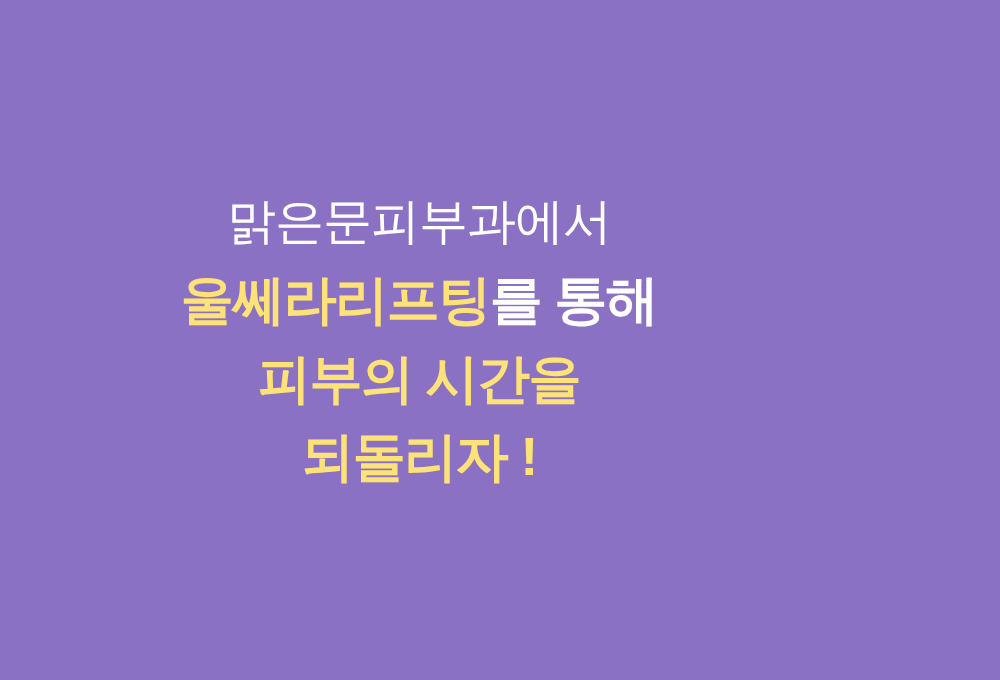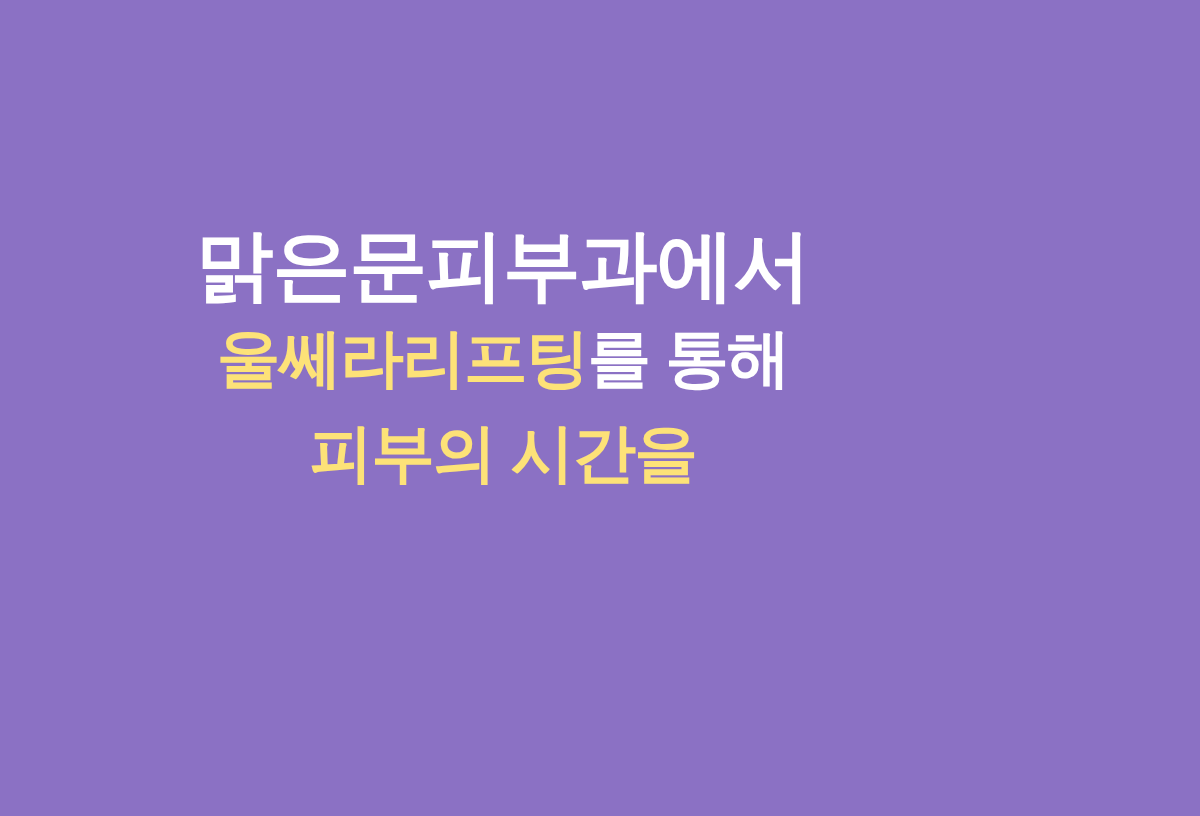--- a/index.html
+++ b/index.html
@@ -35,22 +35,22 @@
 
   .line {
     display: block;
     white-space: nowrap;
     line-height: 78px;
     letter-spacing: -0.5px;
   }
 
   
   .line-1 {
-    font-size: 65px;
-    font-weight: 700;
+    font-size: 49px;
+    font-weight: 400;
     color: #FFFFFF;
     letter-spacing: -1px;
   }
 
   
   .line-2,
   .line-3,
   .line-4 {
     font-size: 53px;
     font-weight: 700;
@@ -70,16 +70,17 @@
 <div id="banner" style="background: rgb(139, 113, 196);">
 
   <div id="headline">
 
     <span class="line line-1" style="color: rgb(255, 255, 255);">맑은문피부과에서</span>
 
     <span class="line line-2"><span class="seg-accent" style="color: rgb(253, 226, 120);">울쎄라리프팅</span><span class="seg-plain" style="color: rgb(255, 255, 255);">를 통해</span></span>
 
     <span class="line line-3 seg-accent" style="color: rgb(253, 226, 120);">피부의 시간을</span>
 
+    <span class="line line-4 seg-accent" style="color: rgb(253, 226, 120);">되돌리자 !</span>
 
   </div>
 
 </div>
 
 </body></html>

